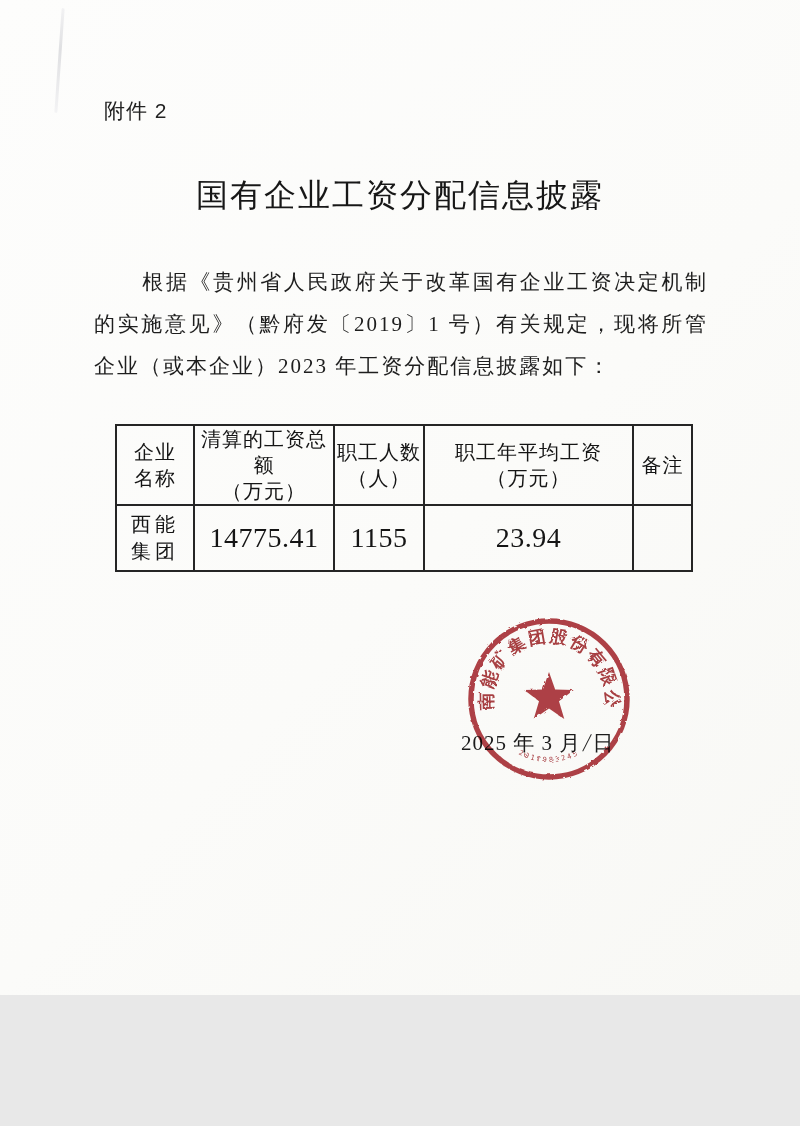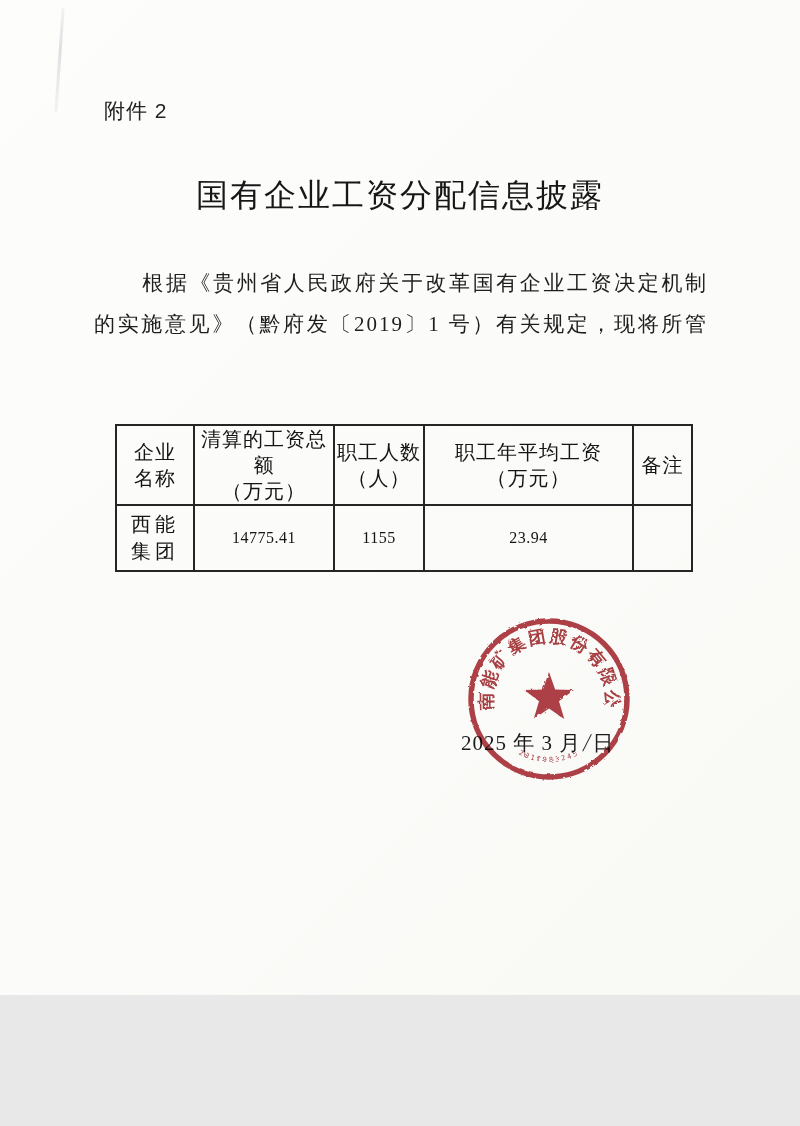--- a/index.html
+++ b/index.html
@@ -35,37 +35,37 @@
     font-size:21px;color:#1e1e1e;
   }
   .para-line{
     height:41.3px;line-height:41.3px;
     letter-spacing:2px;white-space:nowrap;
   }
   .para-line.justified{
     text-align:justify;text-align-last:justify;white-space:normal;
     overflow:hidden;height:41.3px;
   }
-  .para-line.first{ text-indent:2.3em; }
+  .para-line.first{ text-indent:2.3em;font-family:Liberation Mono, monospace; }
 
   .wage-table{
     position:absolute;left:115px;top:424px;width:576px;
     border-collapse:collapse;table-layout:fixed;
     font-size:20px;color:#151515;
   }
   .wage-table th,.wage-table td{
     border:2px solid #252525;
     text-align:center;vertical-align:middle;
     padding:0;font-weight:400;
   }
   .wage-table thead tr{height:62px;}
   .wage-table tbody tr{height:66px;}
   .th-line{display:block;line-height:26px;letter-spacing:1px;}
   .name-line{display:block;line-height:27px;letter-spacing:4px;}
-  .num-cell{font-size:16px;letter-spacing:.5px;}
+  .num-cell{font-size:28px;letter-spacing:.5px;}
 
   .company-name{
     position:absolute;left:410px;top:686px;
     font-size:22px;letter-spacing:1px;color:#1b1b1b;
     white-space:nowrap;z-index:2;
   }
   .date-line{
     position:absolute;left:461px;top:729px;
     font-size:21px;letter-spacing:1px;color:#1b1b1b;
     white-space:nowrap;z-index:2;
@@ -87,20 +87,21 @@
 
   <div class="scan-artifact"></div>
 
   <div class="attachment-label">附件 2</div>
 
   <div class="doc-title">国有企业工资分配信息披露</div>
 
   <div class="paragraph">
     <div class="para-line justified first">根据《贵州省人民政府关于改革国有企业工资决定机制</div>
     <div class="para-line justified">的实施意见》（黔府发〔2019〕1 号）有关规定，现将所管理</div>
+    <div class="para-line">企业（或本企业）2023 年工资分配信息披露如下：</div>
   </div>
 
   <table class="wage-table">
     <colgroup>
       <col style="width:78px">
       <col style="width:140px">
       <col style="width:90px">
       <col style="width:209px">
       <col style="width:59px">
     </colgroup>

